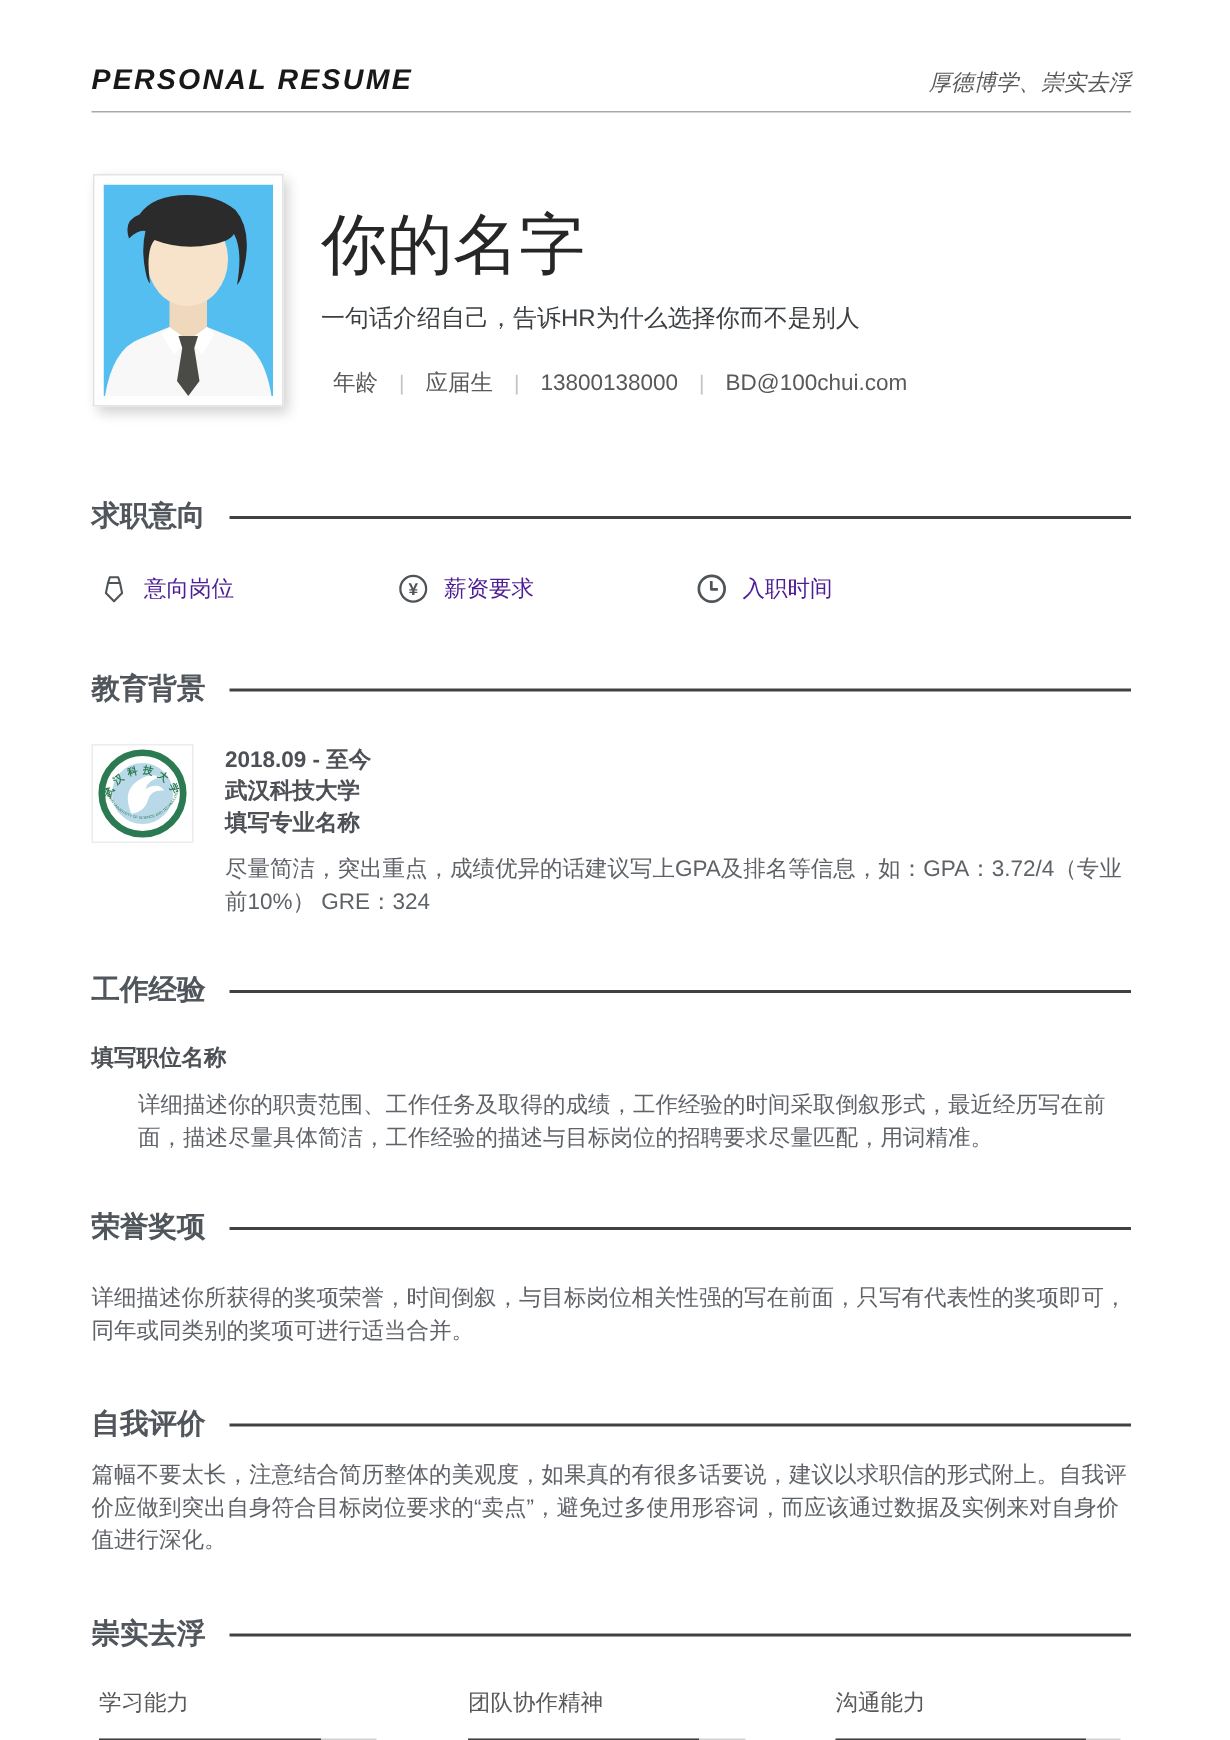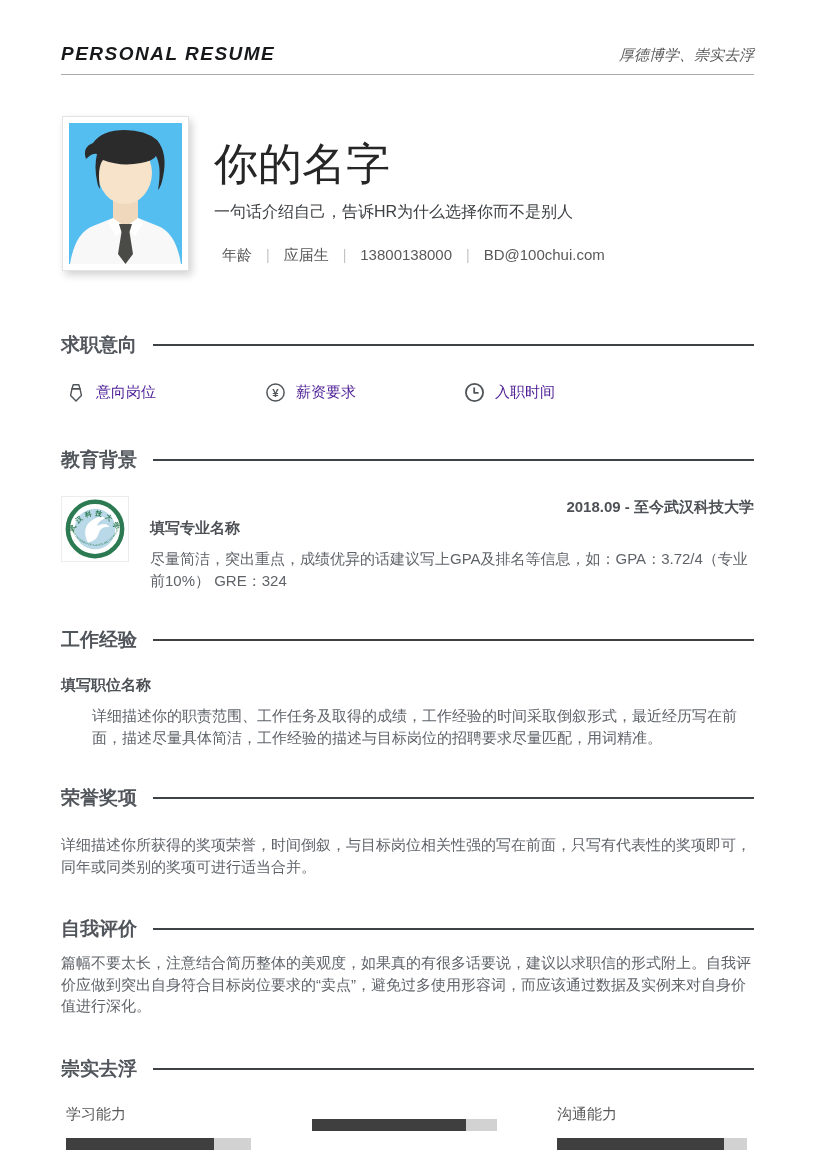--- a/index.html
+++ b/index.html
@@ -60,21 +60,21 @@
   .intent-item { display:flex; align-items:center; color:#4c1d95; font-size:15px; }
   .intent-item svg { margin-right:10px; flex:0 0 auto; }
 
   
   .edu-entry { display:flex; margin-top:23px; }
   .school-logo {
     width:68px; height:66px; background:#fff; border:1px solid #ececec;
     flex:0 0 auto;
   }
   .edu-content { flex:1; margin-left:21px; }
-  .entry-row { display:flex; justify-content:flex-end; }
+  .entry-row { display:flex; justify-content:flex-end;flex-direction:column; }
   .entry-strong { font-size:15px; font-weight:bold; color:#4d5156; line-height:21px; }
   .edu-content .para { margin-top:10px; }
 
   
   .work-entry { margin-top:21px; }
   .work-entry .para { margin-top:10px;margin-left:31px; }
 
   .s-honor .para, .s-self .para { margin-top:23px; }
   .s-self .para { margin-top:10px; }
 
@@ -220,20 +220,21 @@
       <div class="section-rule"></div>
     </div>
     <div class="skills-row">
       <div class="skill">
         <div class="skill-label">学习能力</div>
         <div class="skill-bar">
           <div class="skill-fill" style="width: 80%;"></div>
         </div>
       </div>
       <div class="skill">
+        <div class="skill-label">团队协作精神</div>
         <div class="skill-bar">
           <div class="skill-fill" style="width: 83%;"></div>
         </div>
       </div>
       <div class="skill">
         <div class="skill-label">沟通能力</div>
         <div class="skill-bar">
           <div class="skill-fill" style="width: 88%;"></div>
         </div>
       </div>

